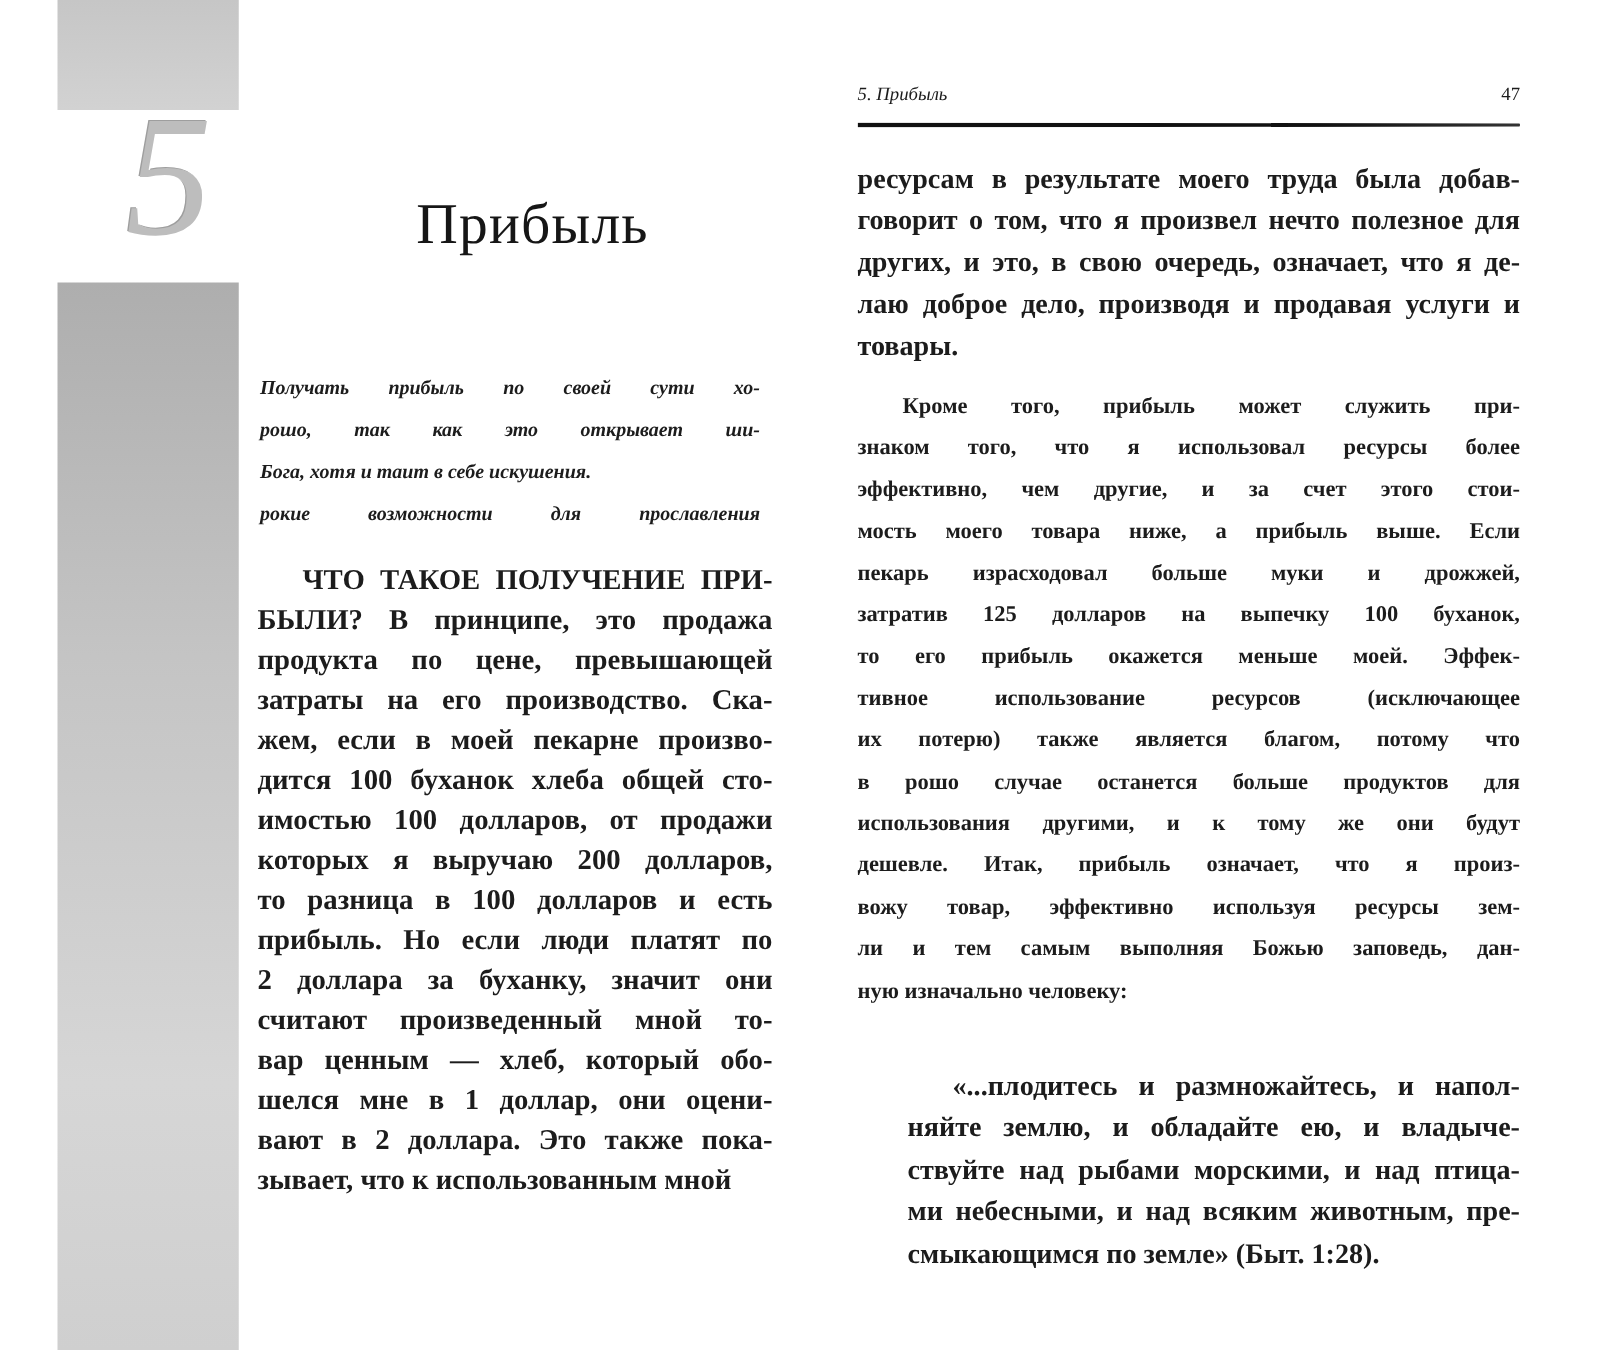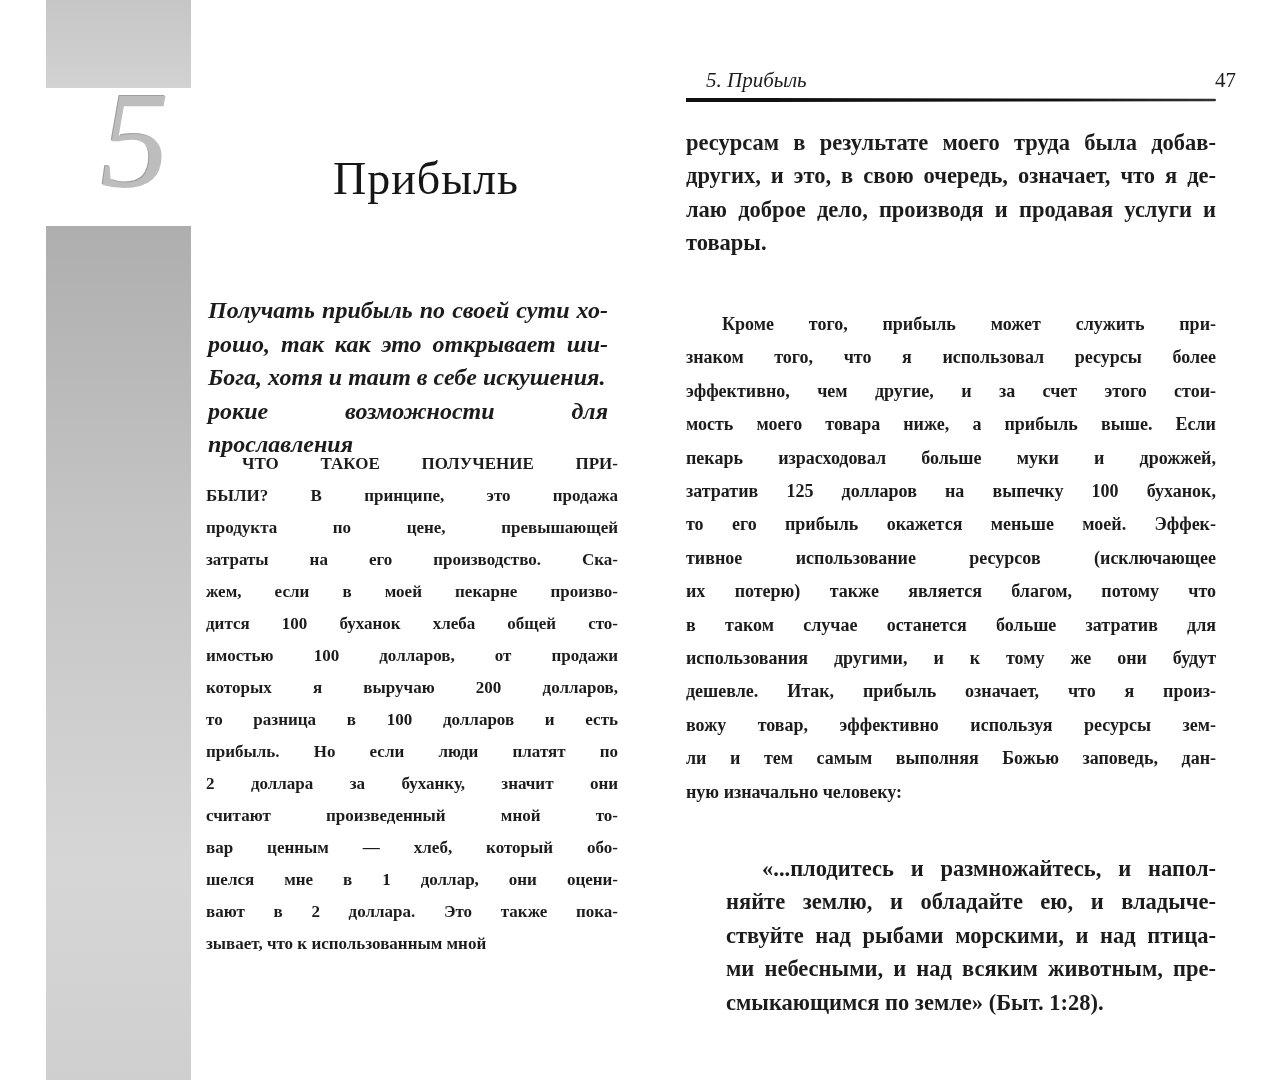--- a/index.html
+++ b/index.html
@@ -55,41 +55,40 @@
     text-align: center;
     font-weight: normal;
     font-size: 46px;
     letter-spacing: 1px;
     color: #161616;
   }
   .epigraph {
     position: absolute; left: 2px; top: 294px;
     width: 400px;
     font-style: italic;
-    font-size: 24px;
+    font-size: 16px;
     line-height: 33.5px;
   }
   .left-body {
     position: absolute; left: 0; top: 448px;
     width: 412px;
-    font-size: 17px;
+    font-size: 23px;
     line-height: 32px;
   }
 
   
   .right-col {
     position: absolute; left: 686px; top: 0;
     width: 530px;
   }
   .running-head {
     position: absolute; left: 0; top: 68px;
     width: 530px;
     display: flex; justify-content: space-between; align-items: baseline;
-    font-size: 21px;
-    margin-left: 20px;
+    font-size: 15px;
   }
   .running-head .head-title { font-style: italic; }
   .running-head .page-num { font-style: normal; }
   .head-rule {
     position: absolute; left: 0; top: 98px;
     width: 530px; height: 4px;
     background: linear-gradient(to right, #111 0%, #111 70%, #333 100%);
     border-radius: 0 2px 2px 0;
     clip-path: polygon(0 0, 100% 20%, 100% 80%, 0 100%);
   }
@@ -150,35 +149,36 @@
   </div>
 
   <div class="right-col">
     <div class="running-head">
       <span class="head-title">5. Прибыль</span>
       <span class="page-num">47</span>
     </div>
     <div class="head-rule"></div>
     <div class="right-body-1">
         <div class="line">ресурсам в результате моего труда была добав-</div>
+        <div class="line">говорит о том, что я произвел нечто полезное для</div>
         <div class="line">других, и это, в свою очередь, означает, что я де-</div>
         <div class="line">лаю доброе дело, производя и продавая услуги и</div>
         <div class="line last">товары.</div>
       </div>
     <div class="right-body-2 indent-first">
         <div class="line">Кроме того, прибыль может служить при-</div>
         <div class="line">знаком того, что я использовал ресурсы более</div>
         <div class="line">эффективно, чем другие, и за счет этого стои-</div>
         <div class="line">мость моего товара ниже, а прибыль выше. Если</div>
         <div class="line">пекарь израсходовал больше муки и дрожжей,</div>
         <div class="line">затратив 125 долларов на выпечку 100 буханок,</div>
         <div class="line">то его прибыль окажется меньше моей. Эффек-</div>
         <div class="line">тивное использование ресурсов (исключающее</div>
         <div class="line">их потерю) также является благом, потому что</div>
-        <div class="line">в таком случае останется больше затратив для</div>
+        <div class="line">в рошо случае останется больше продуктов для</div>
         <div class="line">использования другими, и к тому же они будут</div>
         <div class="line">дешевле. Итак, прибыль означает, что я произ-</div>
         <div class="line">вожу товар, эффективно используя ресурсы зем-</div>
         <div class="line">ли и тем самым выполняя Божью заповедь, дан-</div>
         <div class="line last">ную изначально человеку:</div>
       </div>
     <div class="right-quote indent-first">
         <div class="line">«...плодитесь и размножайтесь, и напол-</div>
         <div class="line">няйте землю, и обладайте ею, и владыче-</div>
         <div class="line">ствуйте над рыбами морскими, и над птица-</div>

